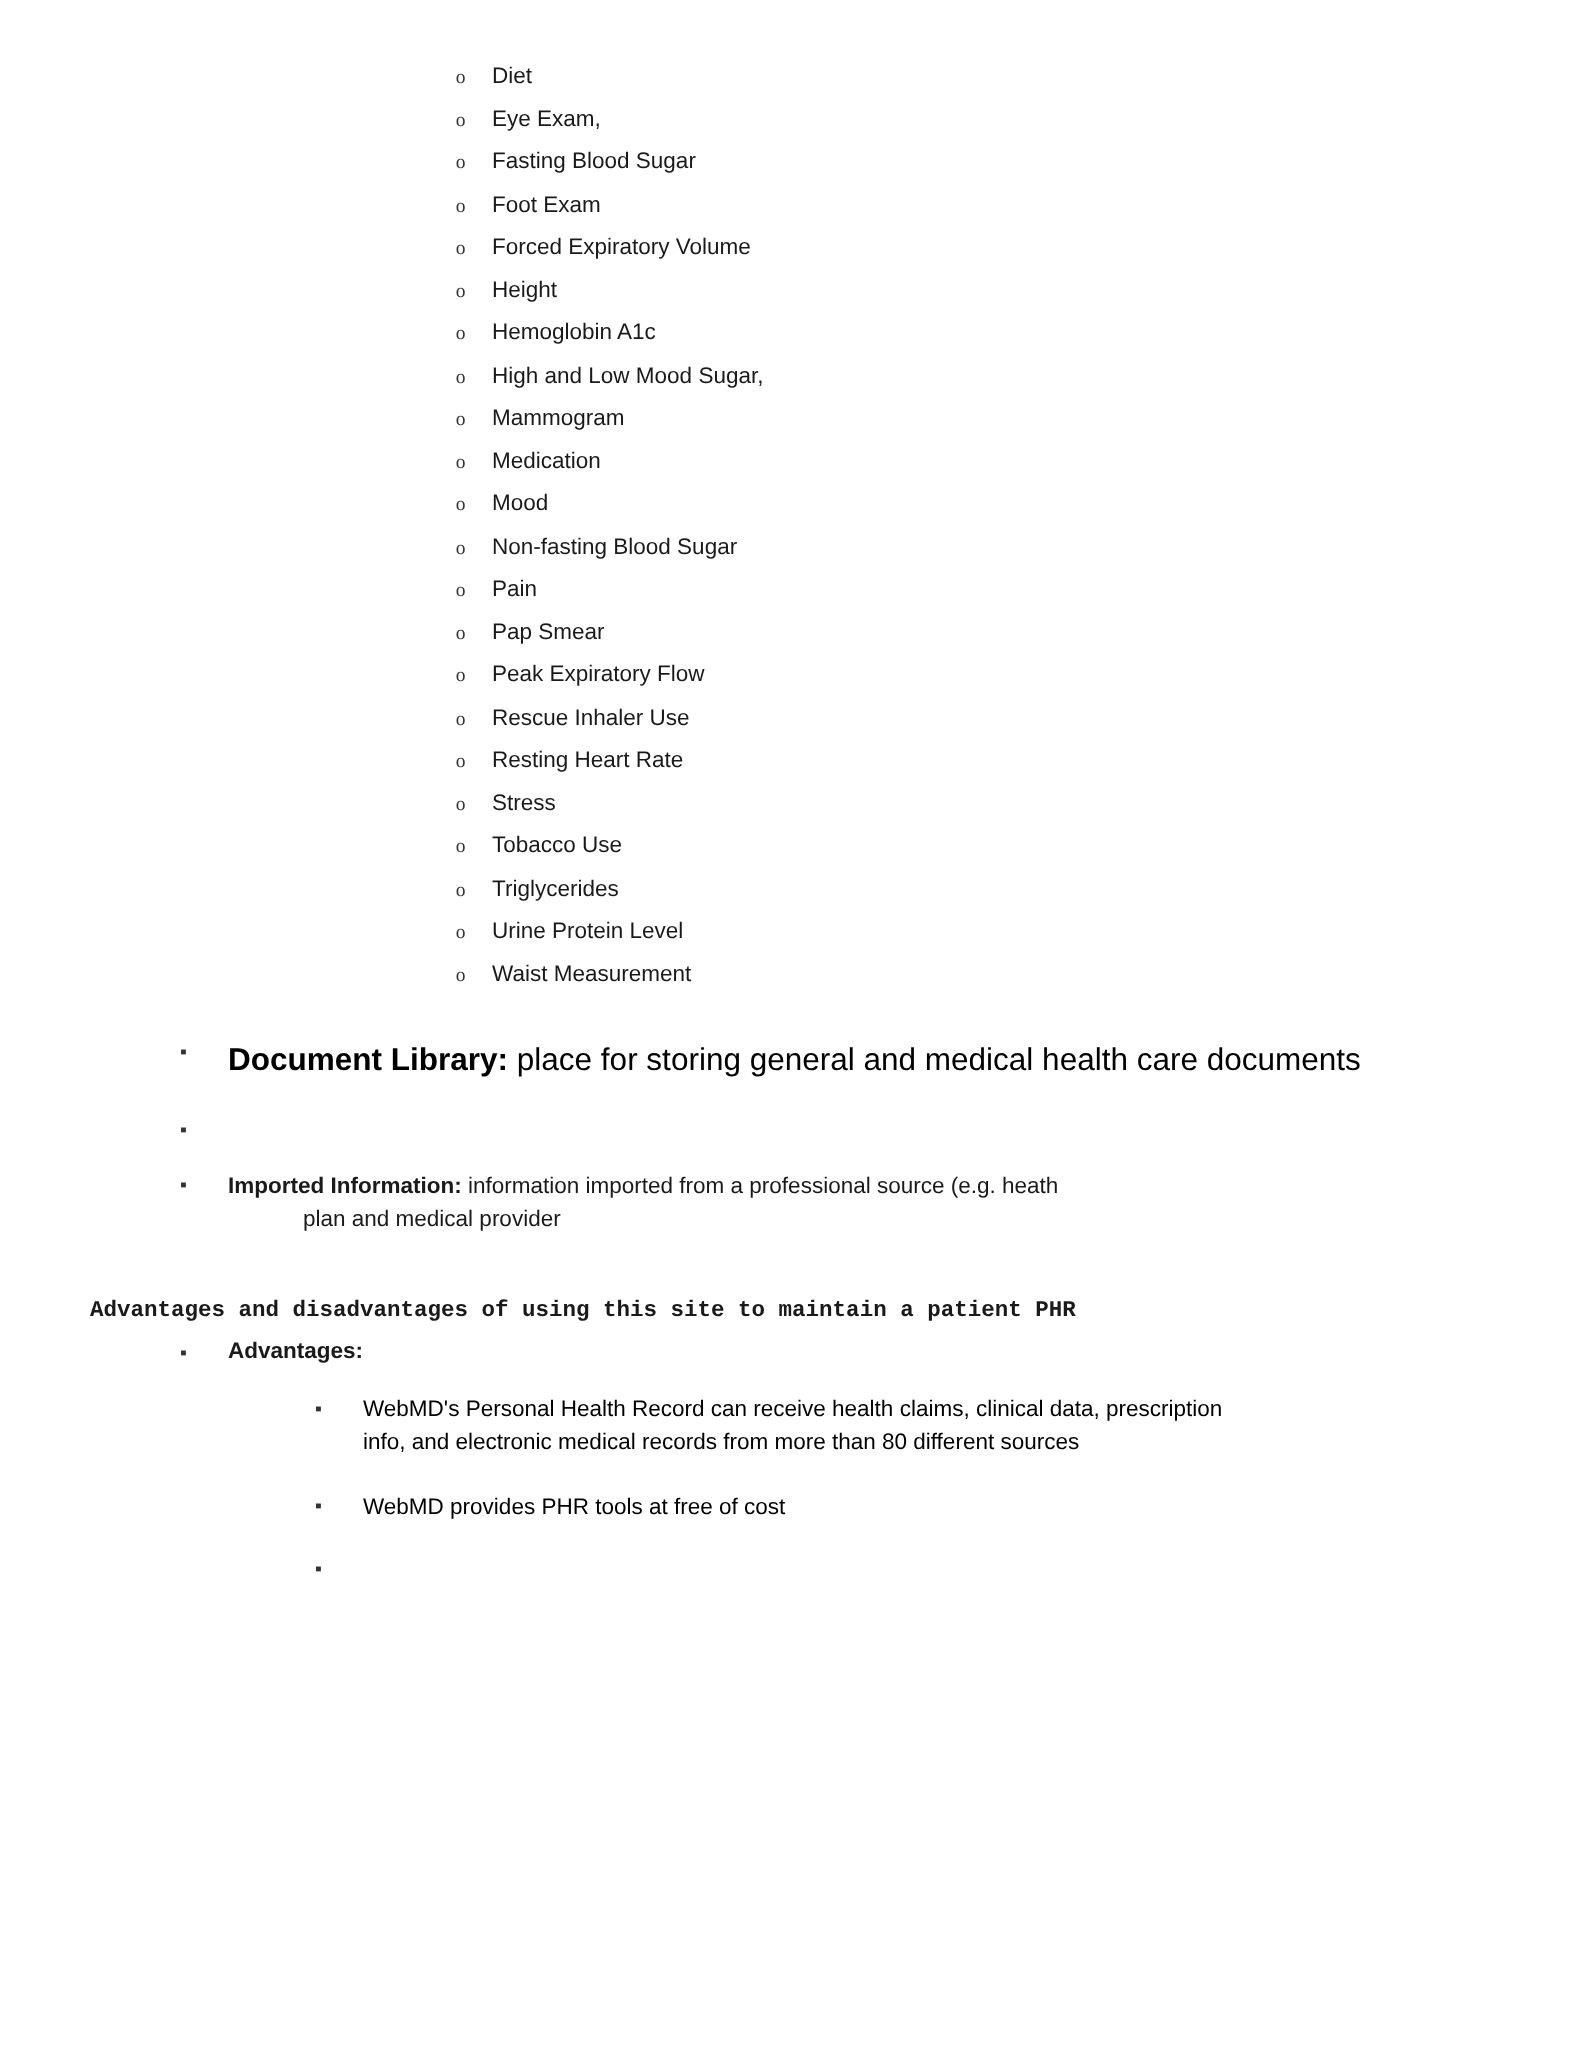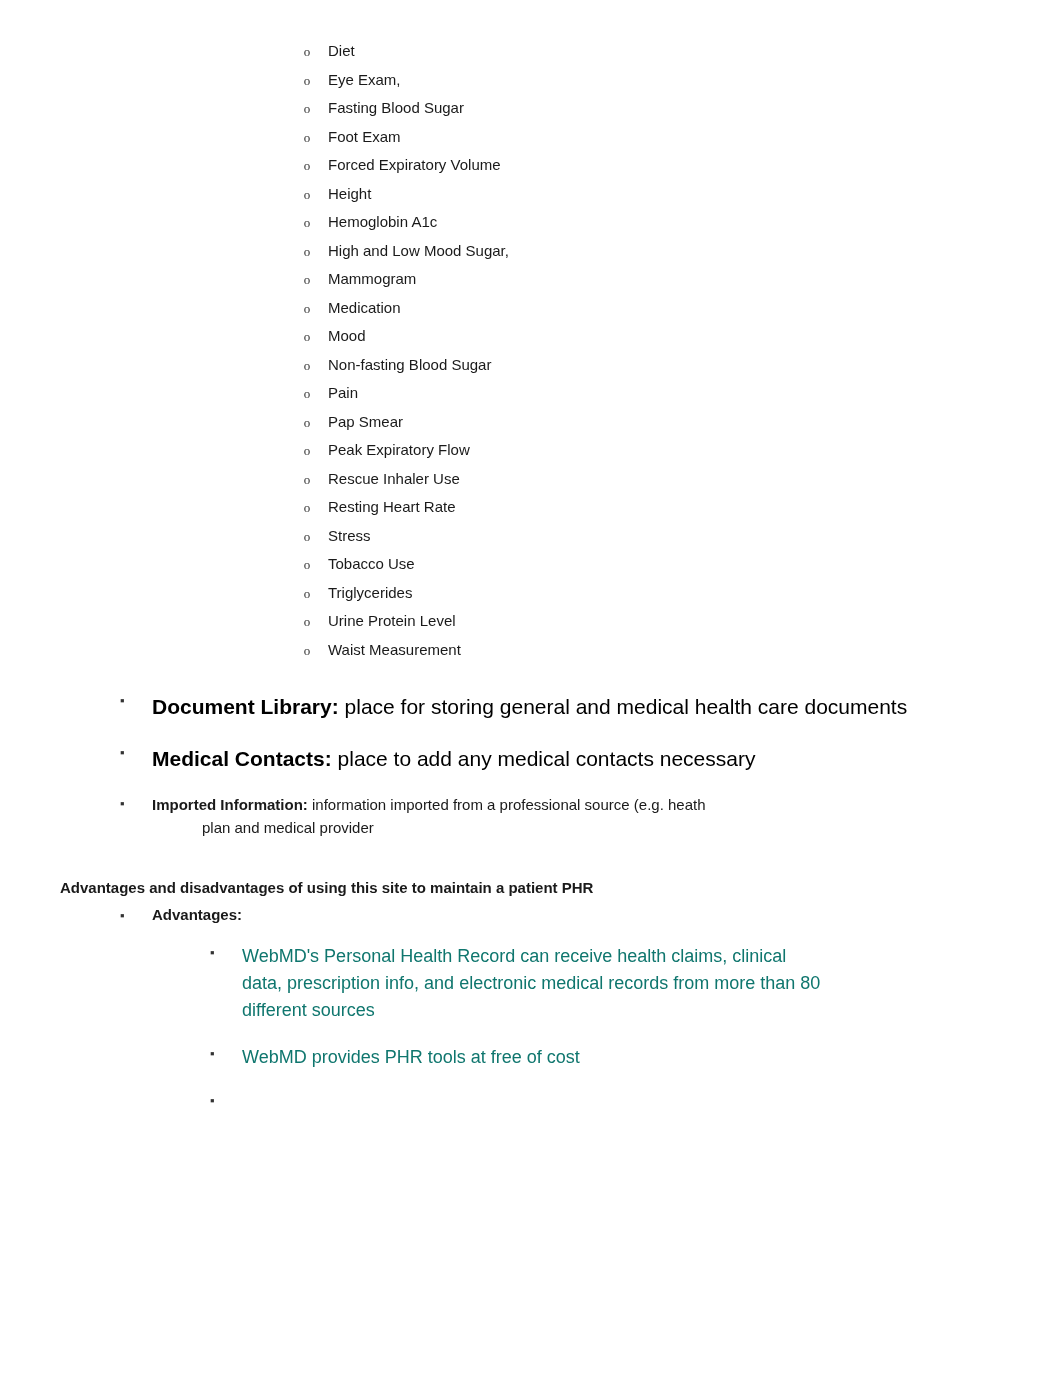--- a/index.html
+++ b/index.html
@@ -84,20 +84,21 @@
       text-align: left;
       display: block;
       margin-left: 50px;
     }
 
     .section-heading {
       font-size: 15px;
       font-weight: bold;
       color: #1a1a1a;
       margin-top: 40px;
+      font-family: Liberation Mono, monospace;
     }
 
     .advantages-section {
       margin-top: 10px;
     }
 
     .advantages-header {
       display: flex;
       align-items: flex-start;
       margin-left: 60px;
@@ -130,22 +131,22 @@
 
     .sub-bullet-marker {
       font-size: 13px;
       margin-right: 16px;
       min-width: 16px;
       color: #333;
       margin-top: 2px;
     }
 
     .sub-bullet-text {
-      font-size: 18px;
-      color: #0f766e;
+      font-size: 15px;
+      color: #000000;
       line-height: 1.5;
       max-width: 580px;
     }
   </style>
 </head>
 <body>
 
 <div class="bullet-list-container">
   <div id="bullet-items-container">
       <div class="bullet-item">
@@ -242,23 +243,20 @@
 <div class="feature-list">
   <div class="feature-item">
     <span class="feature-bullet">▪</span>
     <span class="feature-text">
       <strong>Document Library:</strong><span> place for storing general and medical health care documents</span>
     </span>
   </div>
 
   <div class="feature-item">
     <span class="feature-bullet">▪</span>
-    <span class="feature-text">
-      <strong>Medical Contacts:</strong><span> place to add any medical contacts necessary</span>
-    </span>
   </div>
 
   <div class="feature-item">
     <span class="feature-bullet">▪</span>
     <div class="feature-text-block">
       <strong>Imported Information:</strong> information imported from a professional source (e.g. heath<br>
       <span class="centered-line">plan and medical provider</span>
     </div>
   </div>
 </div>

